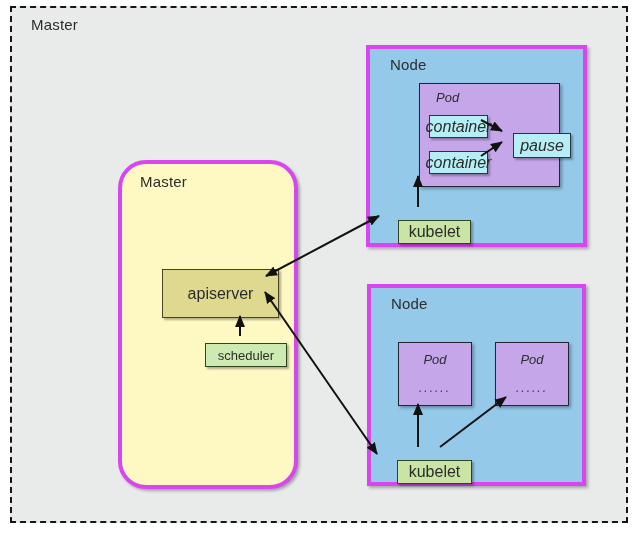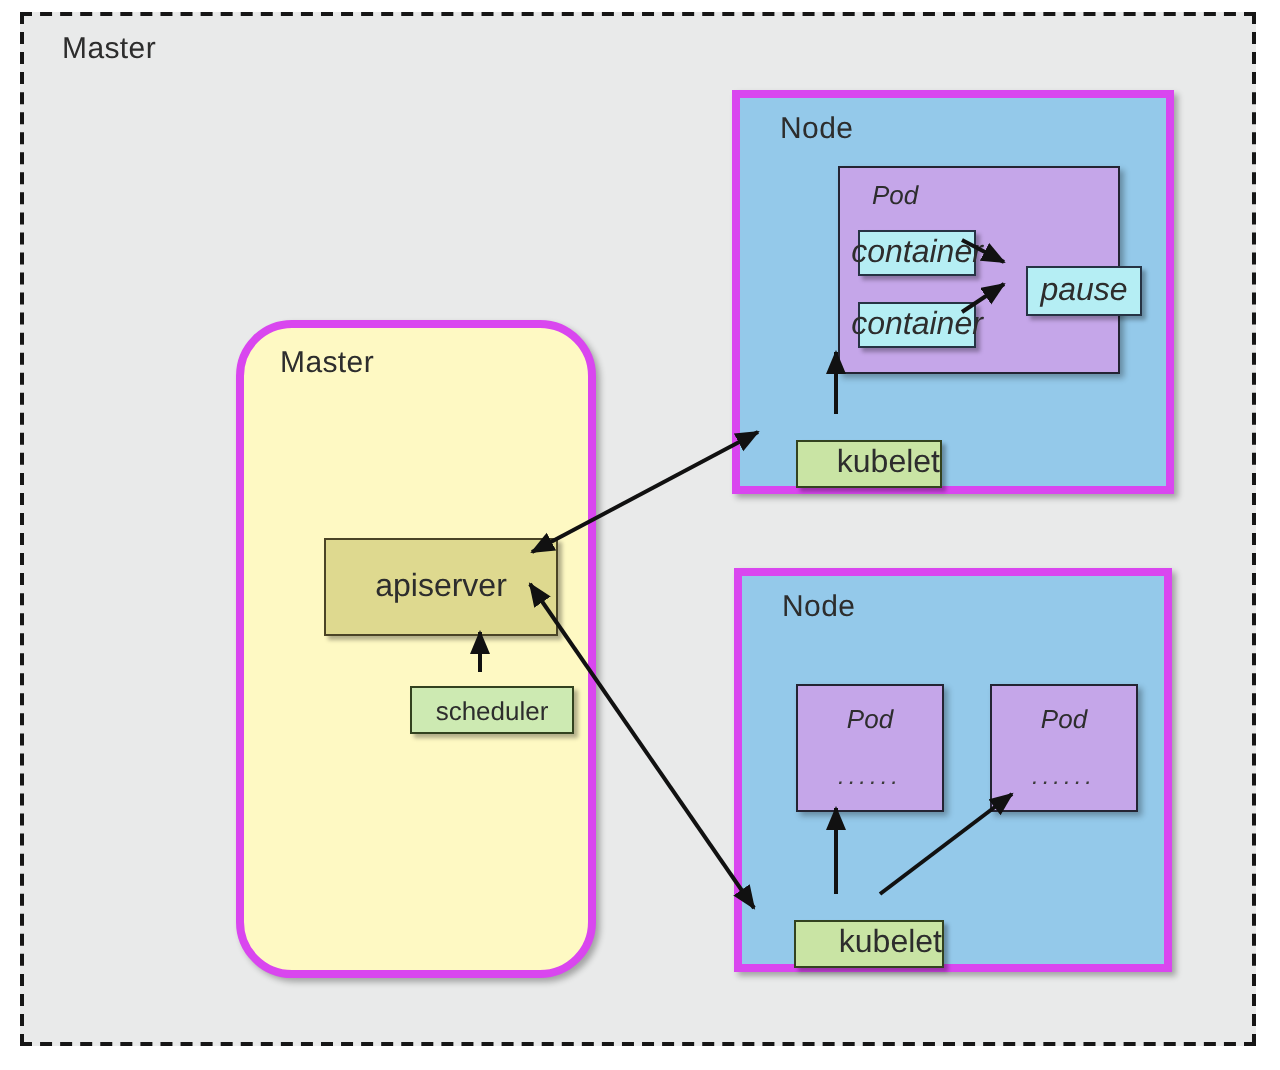--- a/index.html
+++ b/index.html
@@ -29,21 +29,21 @@
   .pod2b { left:124px; top:54px; }
   .pod-sm-label { margin-top:9px; font-size:13px; }
   .pod-dots { margin-top:14px; font-size:12px; letter-spacing:2px; color:#3a3a3a; }
   .chip {
     display:flex; align-items:center; justify-content:center;
     border:1.5px solid #242424; font-size:16px;
     box-shadow:2px 2px 2px rgba(0,0,0,0.30);
   }
   .apiserver { left:40px; top:105px; width:117px; height:49px; background:#ded98f; border-color:#4a4426; }
   .scheduler { left:83px; top:179px; width:82px; height:24px; background:#cdeab2; border-color:#33421f; font-size:13px; }
-  .kubelet { background:#c9e4a4; border-color:#33421f;justify-content:flex-end; }
+  .kubelet { background:#c9e4a4; border-color:#33421f; }
   .kubelet1 { left:28px; top:171px; width:73px; height:24px; }
   .kubelet2 { left:26px; top:172px; width:75px; height:24px; }
   .cbox { background:#b5eef4; border-color:#263344; }
   .container1 { left:9px; top:31px; width:59px; height:23px; }
   .container2 { left:9px; top:67px; width:59px; height:23px; }
   .pause { left:93px; top:49px; width:58px; height:25px; }
   svg.arrows { position:absolute; left:0; top:0; width:640px; height:535px; pointer-events:none; }
   svg.arrows line { stroke:#111111; stroke-width:2; }
 </style>
 </head>

